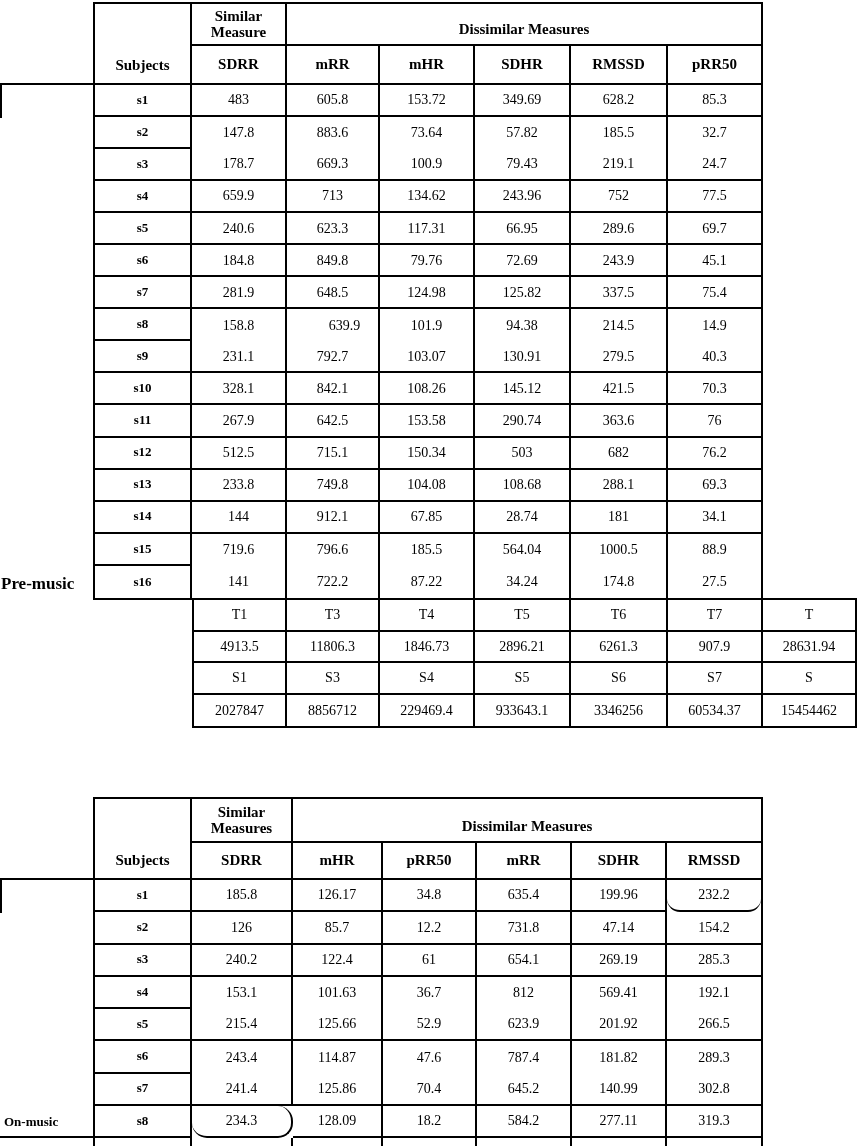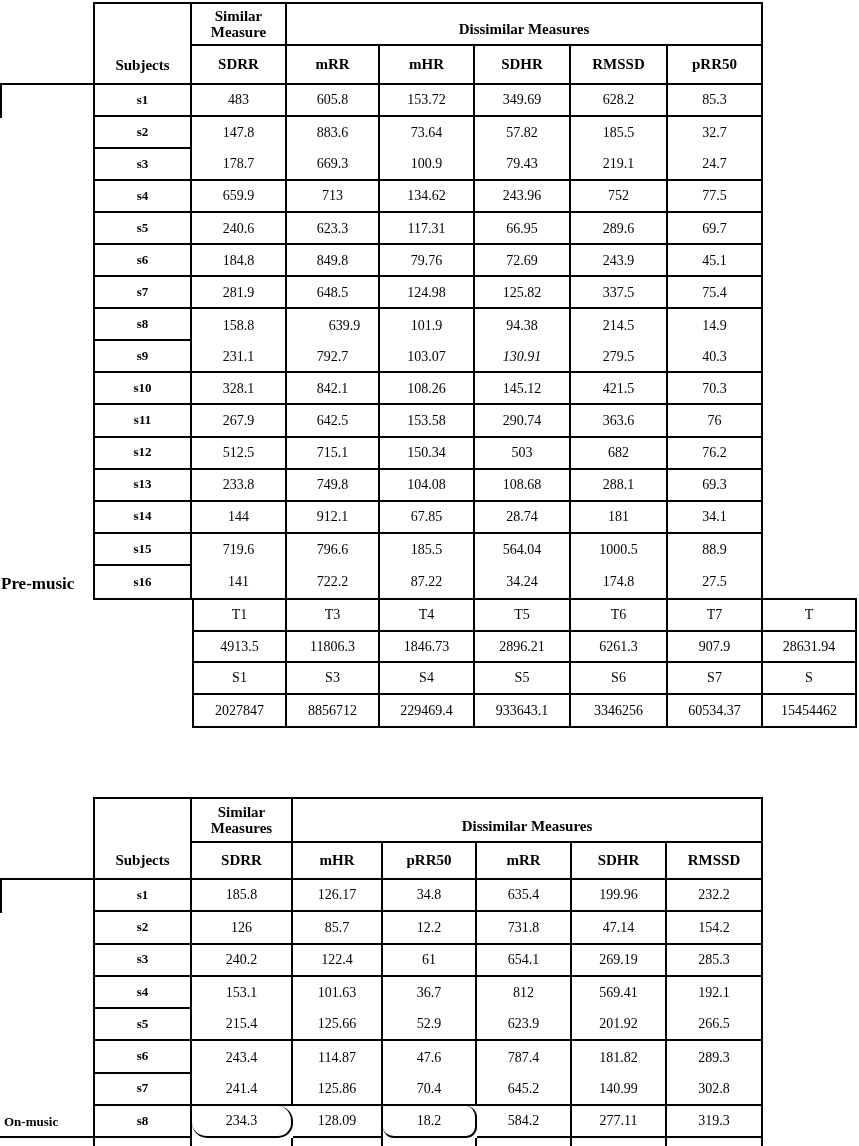--- a/index.html
+++ b/index.html
@@ -131,21 +131,21 @@
       <div class="cell val br" style="grid-area: 10 / 2;">158.8</div>
       <div class="cell val br" style="grid-area: 10 / 3; padding-left: 24px;">639.9</div>
       <div class="cell val br" style="grid-area: 10 / 4;">101.9</div>
       <div class="cell val br" style="grid-area: 10 / 5;">94.38</div>
       <div class="cell val br" style="grid-area: 10 / 6;">214.5</div>
       <div class="cell val" style="grid-area: 10 / 7;">14.9</div>
       <div class="cell subj br bb" style="grid-area: 11 / 1;">s9</div>
       <div class="cell val br bb" style="grid-area: 11 / 2;">231.1</div>
       <div class="cell val br bb" style="grid-area: 11 / 3;">792.7</div>
       <div class="cell val br bb" style="grid-area: 11 / 4;">103.07</div>
-      <div class="cell val br bb" style="grid-area: 11 / 5; font-style: italic;">130.91</div>
+      <div class="cell val br bb" style="grid-area: 11 / 5;">130.91</div>
       <div class="cell val br bb" style="grid-area: 11 / 6;">279.5</div>
       <div class="cell val bb" style="grid-area: 11 / 7;">40.3</div>
       <div class="cell subj br bb" style="grid-area: 12 / 1;">s10</div>
       <div class="cell val br bb" style="grid-area: 12 / 2;">328.1</div>
       <div class="cell val br bb" style="grid-area: 12 / 3;">842.1</div>
       <div class="cell val br bb" style="grid-area: 12 / 4;">108.26</div>
       <div class="cell val br bb" style="grid-area: 12 / 5;">145.12</div>
       <div class="cell val br bb" style="grid-area: 12 / 6;">421.5</div>
       <div class="cell val bb" style="grid-area: 12 / 7;">70.3</div>
       <div class="cell subj br bb" style="grid-area: 13 / 1;">s11</div>
@@ -243,21 +243,21 @@
       <div class="cell hdr bb br" style="grid-area: 2 / 4;">pRR50</div>
       <div class="cell hdr bb br" style="grid-area: 2 / 5;">mRR</div>
       <div class="cell hdr bb br" style="grid-area: 2 / 6;">SDHR</div>
       <div class="cell hdr bb" style="grid-area: 2 / 7;">RMSSD</div>
       <div class="cell subj br bb" style="grid-area: 3 / 1;">s1</div>
       <div class="cell val br bb" style="grid-area: 3 / 2;">185.8</div>
       <div class="cell val br bb" style="grid-area: 3 / 3;">126.17</div>
       <div class="cell val br bb" style="grid-area: 3 / 4;">34.8</div>
       <div class="cell val br bb" style="grid-area: 3 / 5;">635.4</div>
       <div class="cell val br bb" style="grid-area: 3 / 6;">199.96</div>
-      <div class="cell val bb" style="grid-area: 3 / 7;">232.2</div>
+      <div class="cell val bb" style="grid-area: 3 / 7; border-radius: 13px;">232.2</div>
       <div class="cell subj br bb" style="grid-area: 4 / 1;">s2</div>
       <div class="cell val br bb" style="grid-area: 4 / 2;">126</div>
       <div class="cell val br bb" style="grid-area: 4 / 3;">85.7</div>
       <div class="cell val br bb" style="grid-area: 4 / 4;">12.2</div>
       <div class="cell val br bb" style="grid-area: 4 / 5;">731.8</div>
       <div class="cell val br bb" style="grid-area: 4 / 6;">47.14</div>
       <div class="cell val bb" style="grid-area: 4 / 7;">154.2</div>
       <div class="cell subj br bb" style="grid-area: 5 / 1;">s3</div>
       <div class="cell val br bb" style="grid-area: 5 / 2;">240.2</div>
       <div class="cell val br bb" style="grid-area: 5 / 3;">122.4</div>
@@ -289,21 +289,21 @@
       <div class="cell subj br bb" style="grid-area: 9 / 1;">s7</div>
       <div class="cell val br bb" style="grid-area: 9 / 2;">241.4</div>
       <div class="cell val br bb" style="grid-area: 9 / 3;">125.86</div>
       <div class="cell val br bb" style="grid-area: 9 / 4;">70.4</div>
       <div class="cell val br bb" style="grid-area: 9 / 5;">645.2</div>
       <div class="cell val br bb" style="grid-area: 9 / 6;">140.99</div>
       <div class="cell val bb" style="grid-area: 9 / 7;">302.8</div>
       <div class="cell subj br bb" style="grid-area: 10 / 1;">s8</div>
       <div class="cell val br bb" style="grid-area: 10 / 2; border-radius: 15px;">234.3</div>
       <div class="cell val br bb" style="grid-area: 10 / 3;">128.09</div>
-      <div class="cell val br bb" style="grid-area: 10 / 4; border-radius: 11px;">18.2</div>
+      <div class="cell val br bb" style="grid-area: 10 / 4;">18.2</div>
       <div class="cell val br bb" style="grid-area: 10 / 5;">584.2</div>
       <div class="cell val br bb" style="grid-area: 10 / 6;">277.11</div>
       <div class="cell val bb" style="grid-area: 10 / 7;">319.3</div>
       <div class="cell br" style="grid-area: 11 / 1;"></div>
       <div class="cell br" style="grid-area: 11 / 2;"></div>
       <div class="cell br" style="grid-area: 11 / 3;"></div>
       <div class="cell br" style="grid-area: 11 / 4;"></div>
       <div class="cell br" style="grid-area: 11 / 5;"></div>
       <div class="cell br" style="grid-area: 11 / 6;"></div>
       <div class="cell " style="grid-area: 11 / 7;"></div>

